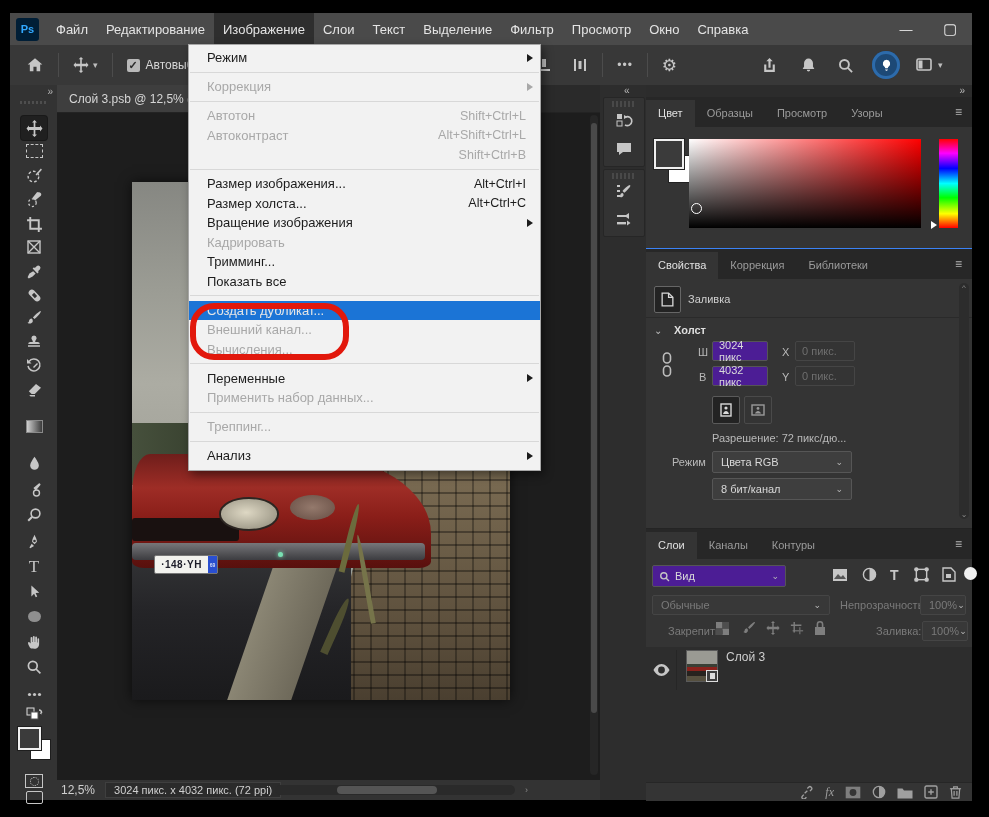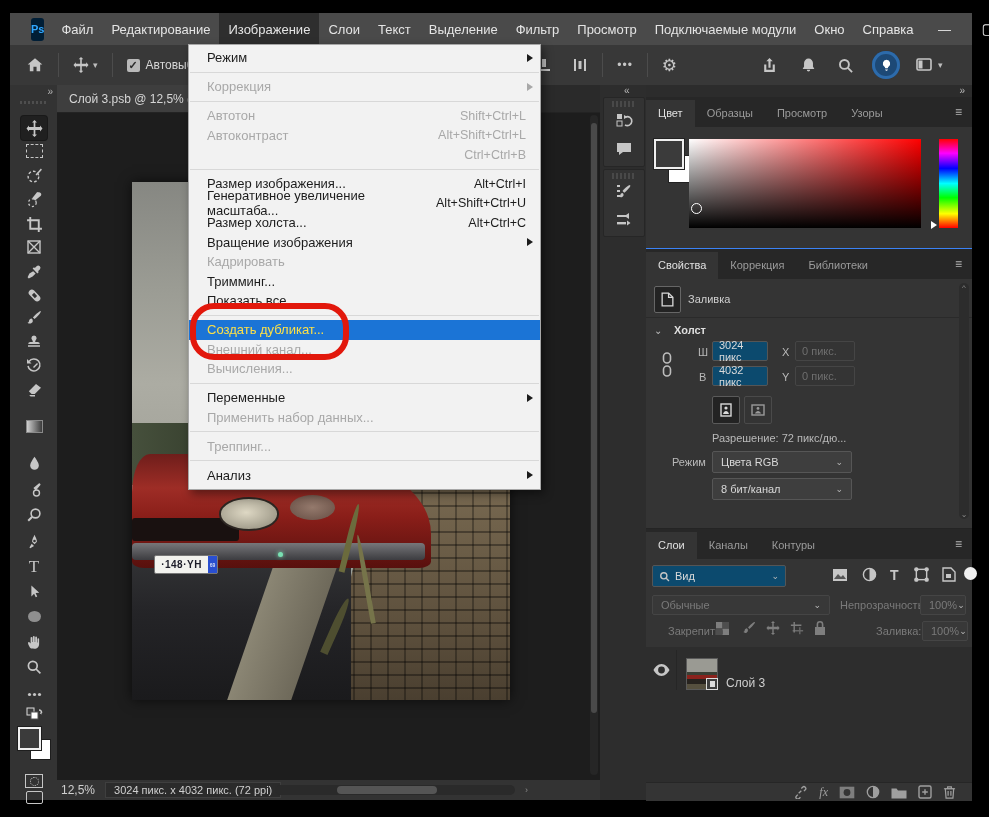--- a/index.html
+++ b/index.html
@@ -1,21 +1,21 @@
 <!DOCTYPE html>
 <html><head>
 <meta charset="utf-8">
 <style>
   html,body{margin:0;padding:0}
   body{width:989px;height:817px;background:#000;font-family:"Liberation Sans",sans-serif;position:relative;overflow:hidden;color:#ccc;-webkit-font-smoothing:antialiased}
   svg{display:block}
   .ic{fill:#c6c6c6}
   
   .titlebar{position:absolute;left:10px;top:13px;width:962px;height:32px;background:#4a4a4a;display:flex;align-items:center}
-  .pslogo{width:23px;height:23px;margin-left:21px;background:#001e36;border-radius:3px;color:#31a8ff;font-size:11px;font-weight:bold;display:flex;align-items:center;justify-content:center}
+  .pslogo{width:23px;height:23px;margin-left:6px;background:#001e36;border-radius:3px;color:#31a8ff;font-size:11px;font-weight:bold;display:flex;align-items:center;justify-content:center}
   .mbar{display:flex;align-items:center;height:100%;margin-left:8px}
   .mbar .mtop{padding:0 9px;height:100%;display:flex;align-items:center;font-size:13px;color:#e4e4e4;white-space:nowrap}
   .mbar .mtop.active{background:#2e2e2e}
   .wctl{margin-left:auto;display:flex;align-items:center;height:100%}
   .wbtn{width:44px;height:100%;display:flex;align-items:center;justify-content:center;color:#e8e8e8;font-size:13px}
   
   .optbar{position:absolute;left:10px;top:45px;width:962px;height:40px;background:#383838;border-bottom:1px solid #262626;display:flex;align-items:center}
   .osep{width:1px;height:24px;background:#4c4c4c;margin:0 8px}
   .obtn{display:flex;align-items:center;justify-content:center;padding:0 6px;height:30px}
   .chk{width:13px;height:13px;background:#b9b9b9;border-radius:2px;display:flex;align-items:center;justify-content:center;color:#2d2d2d;font-size:11px;font-weight:bold}
@@ -69,70 +69,69 @@
   .dockbox{position:absolute;left:3px;width:40px;background:#333;border:1px solid #262626;border-radius:2px}
   .dicon{position:absolute;left:11px;width:18px;height:18px}
   
   .panels{position:absolute;left:646px;top:85px;width:326px;height:715px;background:#343434}
   .collstrip{position:absolute;left:0;top:0;width:100%;height:12px;background:#2c2c2c;color:#bbb;font-size:10px}
   .panel{position:absolute;left:0;width:326px;background:#343434}
   .ptabs{position:absolute;left:0;top:0;width:100%;height:30px;background:#272727;display:flex;align-items:flex-end}
   .ptab{padding:7px 12px 8px;font-size:11px;color:#9b9b9b;white-space:nowrap}
   .ptab.on{background:#343434;color:#e0e0e0}
   .pmenu{margin-left:auto;color:#b5b5b5;font-size:12px;padding:7px 10px 8px;letter-spacing:0}
-  .field{background:#0c4a6e;border:1px solid #555;border-radius:2px;color:#d9d9d9;font-size:11px;display:flex;align-items:center;padding:0 6px;box-sizing:border-box}
+  .field{background:#4c1d95;border:1px solid #555;border-radius:2px;color:#d9d9d9;font-size:11px;display:flex;align-items:center;padding:0 6px;box-sizing:border-box}
   .field.dis{background:transparent;border-color:#454545;color:#6e6e6e}
   .drop{background:#3e3e3e;border:1px solid #565656;border-radius:2px;color:#d9d9d9;font-size:11px;display:flex;align-items:center;padding:0 8px;box-sizing:border-box}
   .drop .dchev{margin-left:auto;color:#b9b9b9;font-size:9px}
   .drop.dis{color:#7a7a7a;border-color:#454545;background:#383838}
   .lbl{font-size:11px;color:#b9b9b9;position:absolute}
   .lbl.dim{color:#7a7a7a}
   .hue{position:absolute;width:19px;background:linear-gradient(180deg,#f00 0%,#f0f 16%,#00f 33%,#0ff 50%,#0f0 66%,#ff0 84%,#f00 100%)}
   .cfield{position:absolute;background:linear-gradient(180deg,rgba(0,0,0,0),#000),linear-gradient(90deg,#fff,#f00)}
   .ccur{position:absolute;width:9px;height:9px;border:1.5px solid #fff;border-radius:50%}
   .huemark{position:absolute;width:0;height:0;border-top:4px solid transparent;border-bottom:4px solid transparent;border-left:6px solid #fff}
   .pscroll{position:absolute;right:3px;width:10px;background:#2c2c2c;border-radius:5px;color:#8a8a8a;font-size:8px;text-align:center}
   .swfg{position:absolute;width:26px;height:26px;background:#3b3b3b;border:2px solid #efefef;outline:1px solid #222;z-index:2}
   .swbg{position:absolute;width:26px;height:26px;background:#fff;border:1px solid #222}
   .iconbtn{position:absolute;display:flex;align-items:center;justify-content:center}
   .dim-ic .ic{fill:#7e7e7e}
   .layerlist{position:absolute;left:0;width:100%;background:#2d2d2d}
-  .lrow{position:absolute;left:0;top:3px;width:100%;height:40px;display:flex;align-items:flex-end}
+  .lrow{position:absolute;left:0;top:3px;width:100%;height:40px;display:flex;align-items:flex-start}
   .eyebox{width:30px;display:flex;justify-content:center;border-right:1px solid #262626;height:100%;align-items:center}
   .lthumb{width:30px;height:30px;margin-left:9px;border:1px solid #5a5a5a;background:linear-gradient(180deg,#9a9a93 0 44%,#3a3f35 44% 52%,#8a221c 52% 66%,#27231f 66% 84%,#56503f 84% 100%);position:relative}
   .sobadge{position:absolute;right:-1px;bottom:-1px;width:12px;height:12px;background:#3f3f3f;border:1px solid #ddd;box-sizing:border-box}
   .sobadge i{display:block;width:5px;height:6px;background:#ddd;margin:2px auto 0}
   .lname{font-size:12px;color:#cfcfcf;margin-left:8px}
-  .pfooter{position:absolute;left:0;bottom:0;width:100%;height:19px;border-top:1px solid #262626;display:flex;align-items:center;justify-content:flex-end;gap:11px;padding-right:16px;box-sizing:border-box}
+  .pfooter{position:absolute;left:0;bottom:0;width:100%;height:19px;border-top:1px solid #262626;display:flex;align-items:center;justify-content:flex-end;gap:11px;padding-right:10px;box-sizing:border-box}
   .fxtxt{font-size:12px;font-style:italic;color:#9f9f9f;font-family:"Liberation Serif",serif}
   
   .menu{position:absolute;left:188px;top:44px;width:353px;background:#f2f2f2;border:1px solid #a7a7a7;box-shadow:3px 4px 9px rgba(0,0,0,.45);z-index:50;padding:3px 0 4px;box-sizing:border-box}
   .mi{height:19.5px;display:flex;align-items:center;padding:0 14px 0 18px;font-size:13px;color:#1c1c1c;position:relative}
   .mi .msc{margin-left:auto;font-size:12.5px}
   .mi.dis{color:#a8a8a8}
-  .mi.hl{background:#1b74d6;color:#fde047}
+  .mi.hl{background:#1b74d6;color:#e5e5e5}
   .msep{height:1px;background:#d8d8d8;margin:4.25px 1px}
   .sub::after{content:"";position:absolute;right:7px;top:50%;margin-top:-4px;border-left:6px solid currentColor;border-top:4px solid transparent;border-bottom:4px solid transparent}
   .redring{position:absolute;left:190px;top:303px;width:147px;height:45px;border:6px solid #e2180c;border-radius:24px;z-index:60;pointer-events:none}
 </style>
 </head>
 <body>
 
 <div class="titlebar">
   <div class="pslogo">Ps</div>
   <div class="mbar">
     <div class="mtop">Файл</div>
     <div class="mtop">Редактирование</div>
     <div class="mtop active">Изображение</div>
     <div class="mtop">Слои</div>
     <div class="mtop">Текст</div>
     <div class="mtop">Выделение</div>
     <div class="mtop">Фильтр</div>
     <div class="mtop">Просмотр</div>
-    <div class="mtop">Подключаемые модули</div>
     <div class="mtop">Окно</div>
     <div class="mtop">Справка</div>
   </div>
   <div class="wctl">
     <div class="wbtn">—</div>
     <div class="wbtn" style="font-size:15px">▢</div>
 
   </div>
 </div>
 
@@ -687,32 +686,28 @@
   <div class="msep"></div>
   <div class="mi dis">
       <span>Автотон</span>
       <span class="msc">Shift+Ctrl+L</span>
     </div>
   <div class="mi dis">
       <span>Автоконтраст</span>
       <span class="msc">Alt+Shift+Ctrl+L</span>
     </div>
   <div class="mi dis">
-      <span class="msc">Ctrl+Ctrl+B</span>
+      <span class="msc">Shift+Ctrl+B</span>
     </div>
   <div class="msep"></div>
   <div class="mi">
       <span>Размер изображения...</span>
       <span class="msc">Alt+Ctrl+I</span>
     </div>
   <div class="mi">
-      <span>Генеративное увеличение масштаба...</span>
-      <span class="msc">Alt+Shift+Ctrl+U</span>
-    </div>
-  <div class="mi">
       <span>Размер холста...</span>
       <span class="msc">Alt+Ctrl+C</span>
     </div>
   <div class="mi sub">
       <span>Вращение изображения</span>
     </div>
   <div class="mi dis">
       <span>Кадрировать</span>
     </div>
   <div class="mi">

